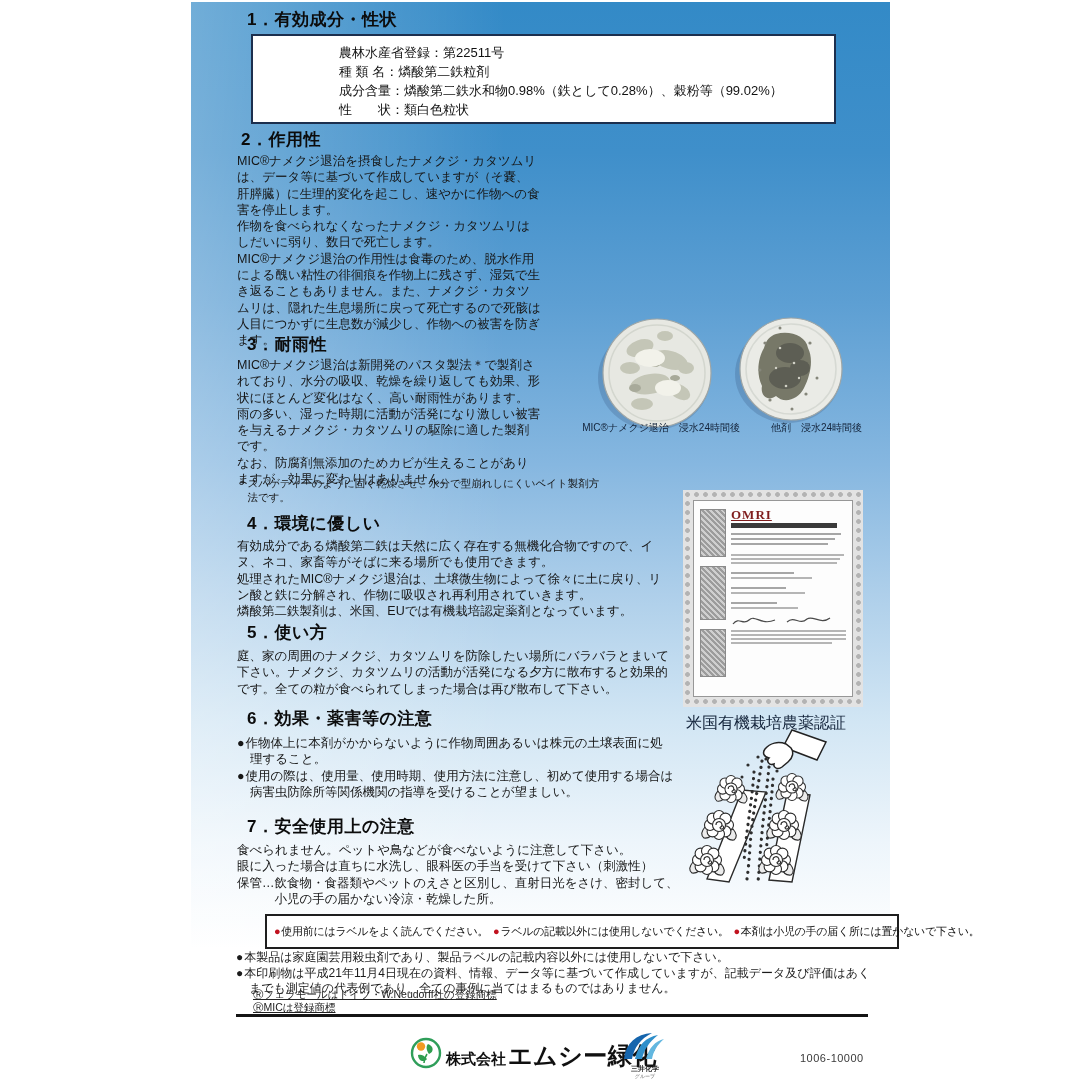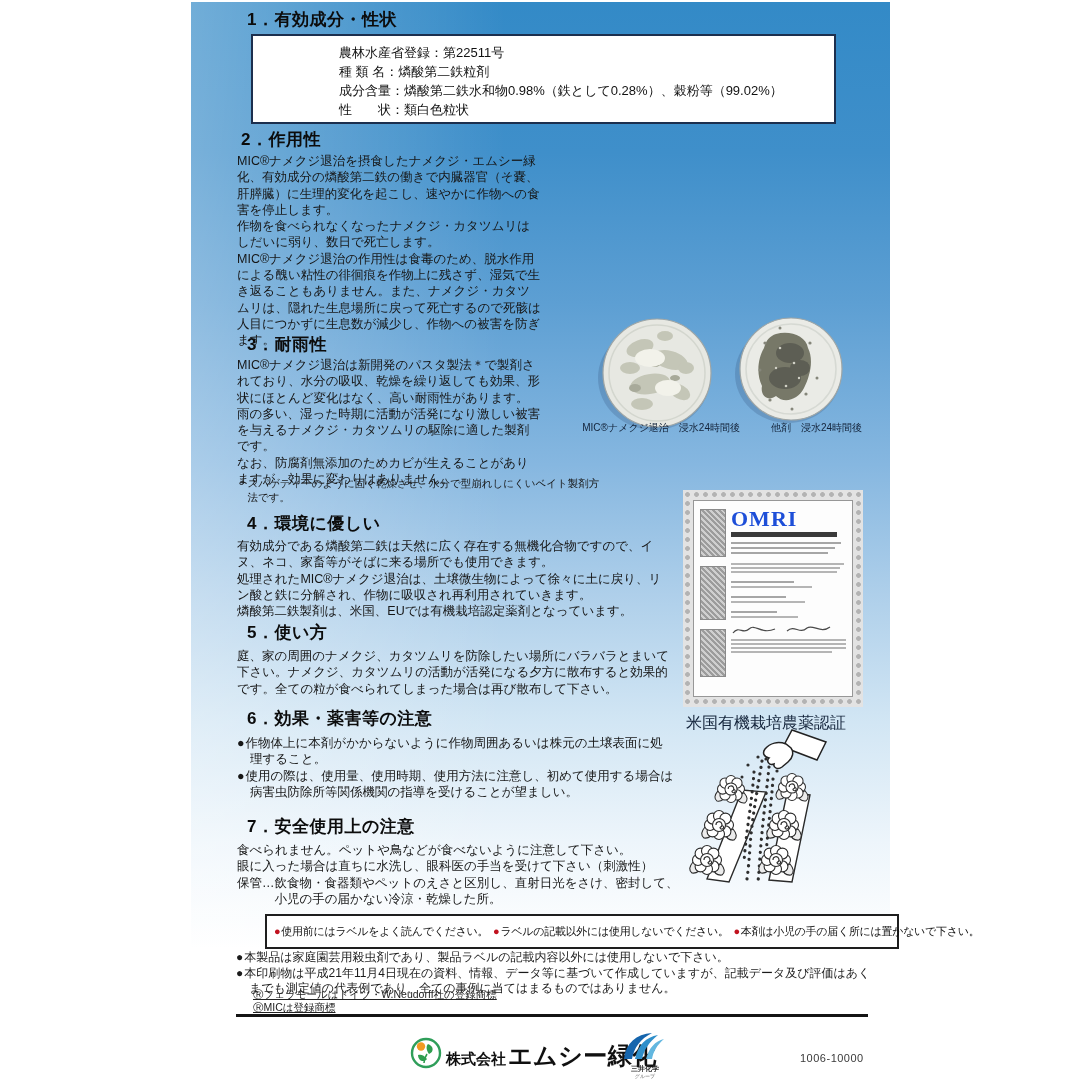--- a/index.html
+++ b/index.html
@@ -35,21 +35,21 @@
         background-color:#e3e3e3;
         background-image:radial-gradient(circle,#b3b3b3 2px,rgba(0,0,0,0) 2.8px);
         background-size:9px 9px;}
   .cert-paper{position:absolute;inset:10px;background:#fdfdfd;border:1px solid #979797;
               padding:7px 6px;display:flex;gap:5px;box-sizing:border-box;}
   .cert-left{width:26px;display:flex;flex-direction:column;gap:9px;padding-top:1px;}
   .cimg{border:1px solid #8a8a8a;background:
         repeating-linear-gradient(45deg,#9c9c9c 0 2px,#cfcfcf 2px 4px);}
   .cert-right{flex:1;display:flex;flex-direction:column;}
   .omri{font-family:"Liberation Serif","DejaVu Serif",serif;font-weight:bold;
-        font-size:22px;letter-spacing:1px;color:#1d4ed8;line-height:1;}
+        font-size:13px;letter-spacing:1px;color:#7f1d1d;line-height:1;text-decoration:underline;}
   .obar{height:5px;background:#3a3a3a;width:92%;margin:2px 0 5px;}
   .cl{height:2px;background:#a6a6a6;margin-bottom:3px;}
   .cl.s{height:1.5px;background:#b5b5b5;margin-bottom:2.5px;}
   .gap{height:6px;}
   .sigrow{display:flex;gap:6px;margin:3px 0 2px;}
   
   .company{position:absolute;left:446px;top:1040px;display:flex;align-items:flex-end;
            color:#101010;white-space:nowrap;}
   .company .pre{font-size:15px;font-weight:900;padding-bottom:3px;margin-right:2px;}
   .company .name{font-size:24px;font-weight:900;letter-spacing:.5px;}
@@ -68,21 +68,21 @@
   <div class="h" style="left:247px;top:8px">1．有効成分・性状</div>
   <div class="box1">
     <div>農林水産省登録：第22511号</div>
     <div>種 類 名：燐酸第二鉄粒剤</div>
     <div>成分含量：燐酸第二鉄水和物0.98%（鉄として0.28%）、穀粉等（99.02%）</div>
     <div>性　　状：類白色粒状</div>
   </div>
 
   <div class="h" style="left:241px;top:128px">2．作用性</div>
   <div class="col" style="left:237px;top:153px;width:304px">
-    <p>MIC®ナメクジ退治を摂食したナメクジ・エムシー緑化、有効成分の燐酸第二鉄の働きで内臓器官（そ嚢、肝膵臓）に生理的変化を起こし、速やかに作物への食害を停止します。</p>
+    <p>MIC®ナメクジ退治を摂食したナメクジ・カタツムリは、データ等に基づいて作成していますが（そ嚢、肝膵臓）に生理的変化を起こし、速やかに作物への食害を停止します。</p>
     <p>作物を食べられなくなったナメクジ・カタツムリはしだいに弱り、数日で死亡します。</p>
     <p>MIC®ナメクジ退治の作用性は食毒のため、脱水作用による醜い粘性の徘徊痕を作物上に残さず、湿気で生き返ることもありません。また、ナメクジ・カタツムリは、隠れた生息場所に戻って死亡するので死骸は人目につかずに生息数が減少し、作物への被害を防ぎます。</p>
   </div>
 
   <div class="h" style="left:247px;top:333px">3．耐雨性</div>
   <div class="col" style="left:237px;top:357px;width:304px">
     <p>MIC®ナメクジ退治は新開発のパスタ製法＊で製剤されており、水分の吸収、乾燥を繰り返しても効果、形状にほとんど変化はなく、高い耐雨性があります。</p>
     <p>雨の多い、湿った時期に活動が活発になり激しい被害を与えるナメクジ・カタツムリの駆除に適した製剤です。</p>
     <p>なお、防腐剤無添加のためカビが生えることがありますが、効果に変わりはありません。</p>
   </div>

